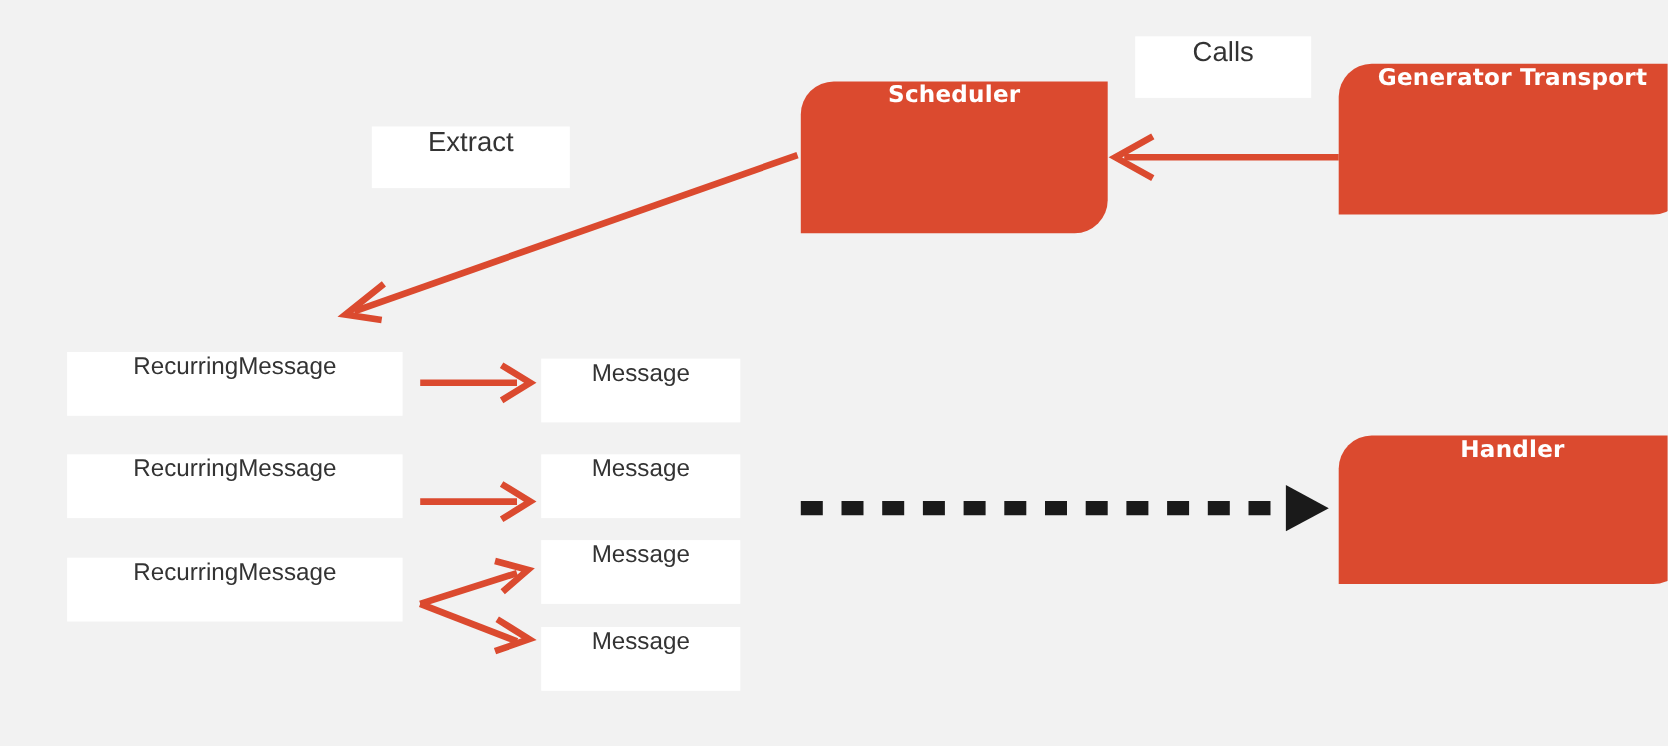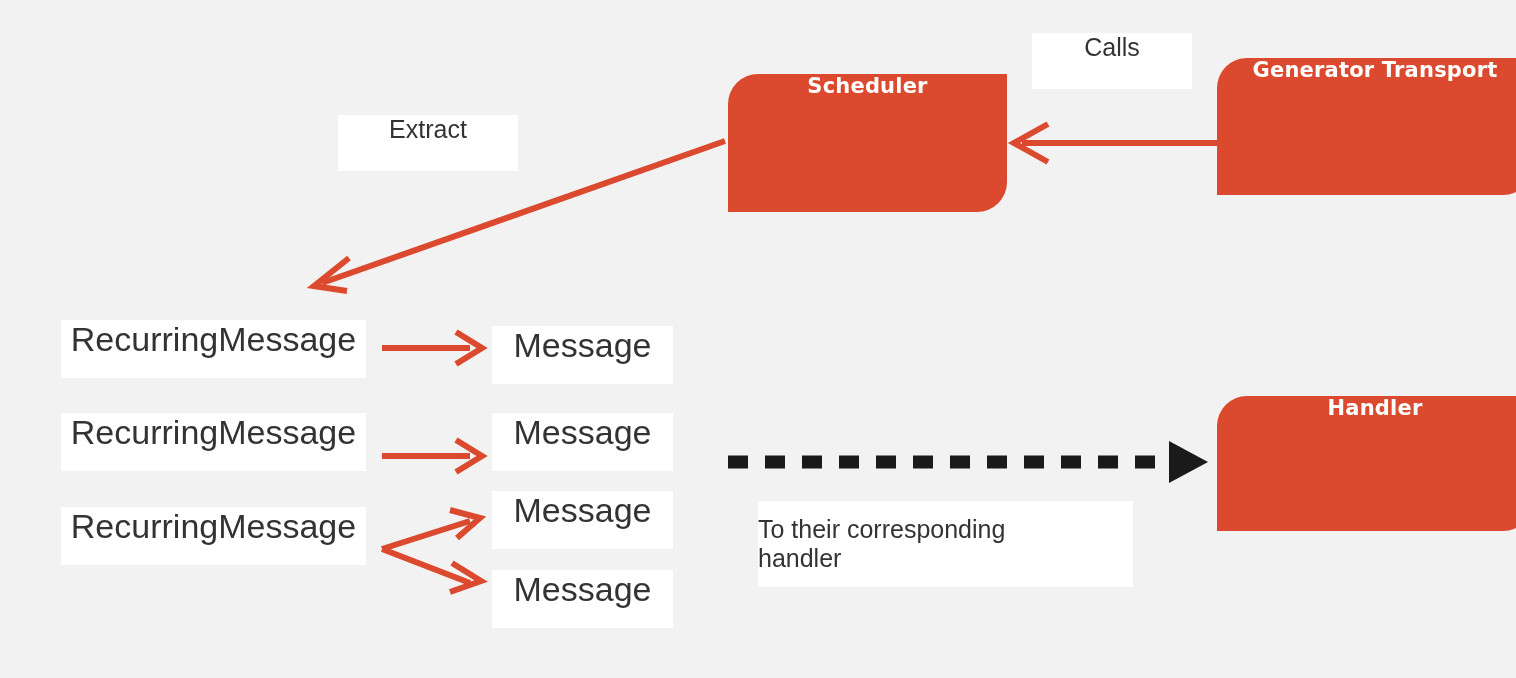--- a/index.html
+++ b/index.html
@@ -42,21 +42,21 @@
     letter-spacing: 0.2px;
     font-family: "DejaVu Sans", sans-serif;
   }
   .corner-tl-br {
     border-radius: 30px 0 30px 0;
   }
   
   .node-white {
     background: #ffffff;
     color: #333333;
-    font-size: 34px;
+    font-size: 22px;
     font-family: "Liberation Sans", sans-serif;
     border-radius: 0;
   }
   .node-white.lbl {
     font-size: 25px;
   }
   .node-white.multiline {
     line-height: 1.18;
     text-align: center;
     flex-direction: column;
@@ -118,24 +118,20 @@
   </div>
 
   <div class="node node-white lbl" style="left: 1032px; top: 33px; width: 160px; height: 56px; background: rgb(255, 255, 255); color: rgb(51, 51, 51);">
     <span>Calls</span>
   </div>
 
   <div class="node node-white lbl" style="left: 338px; top: 115px; width: 180px; height: 56px; background: rgb(255, 255, 255); color: rgb(51, 51, 51);">
     <span>Extract</span>
   </div>
 
-  <div class="node node-white lbl multiline" style="left: 758px; top: 501px; width: 375px; height: 86px; background: rgb(255, 255, 255); color: rgb(51, 51, 51);">
-    <span>To their corresponding</span>
-    <span>handler</span>
-  </div>
 
   <div class="node node-white" style="left: 61px; top: 320px; width: 305px; height: 58px; background: rgb(255, 255, 255); color: rgb(51, 51, 51);">
     <span>RecurringMessage</span>
   </div>
 
   <div class="node node-white" style="left: 61px; top: 413px; width: 305px; height: 58px; background: rgb(255, 255, 255); color: rgb(51, 51, 51);">
     <span>RecurringMessage</span>
   </div>
 
   <div class="node node-white" style="left: 61px; top: 507px; width: 305px; height: 58px; background: rgb(255, 255, 255); color: rgb(51, 51, 51);">

